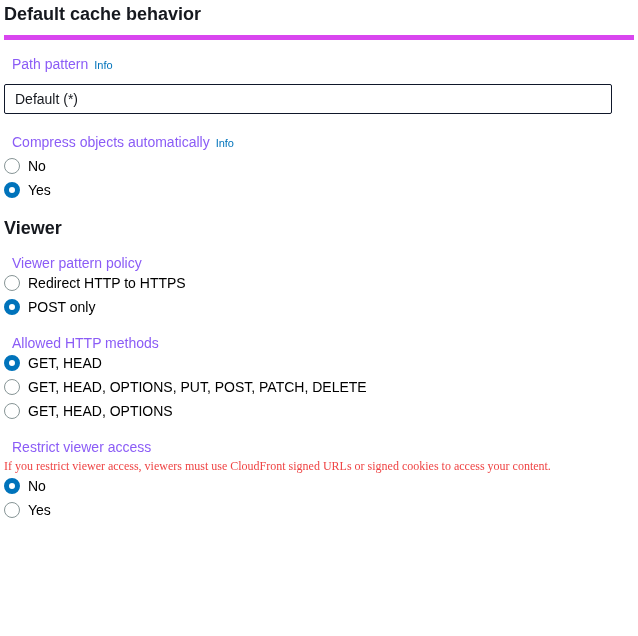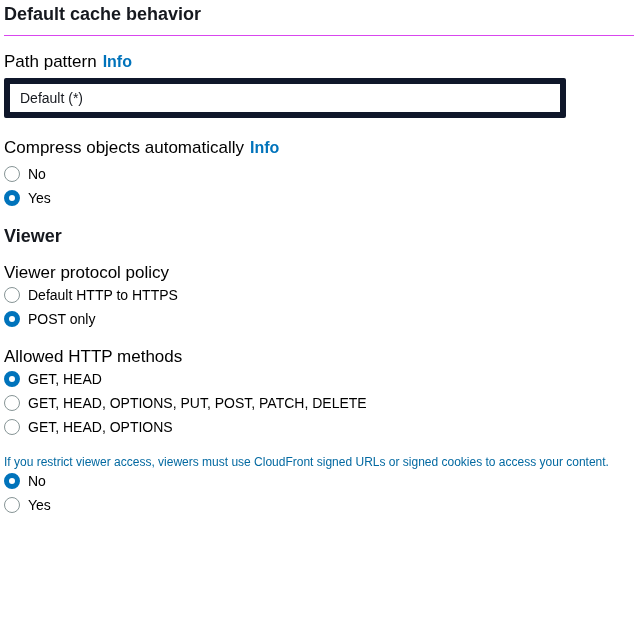--- a/index.html
+++ b/index.html
@@ -12,51 +12,52 @@
       font-size: 14px;
       color: #16191f;
       background: #fff;
       padding: 4px 4px 20px 4px;
       width: 638px;
     }
     .section-header {
       font-size: 18px;
       font-weight: 700;
       padding: 0 0 10px 0;
-      border-bottom: 1px solid #d946ef;
+      border-bottom: 5px solid #d946ef;
       margin-bottom: 16px;
     }
     .section-header-sub {
       font-size: 18px;
       font-weight: 700;
       margin-top: 17px;
       margin-bottom: 16px;
     }
     .field-label {
-      font-size: 17px;
+      font-size: 14px;
       font-weight: 400;
-      color: #000000;
+      color: #8b5cf6;
       margin-bottom: 4px;
+      margin-left: 8px;
     }
     .info-link {
       color: #0073bb;
-      font-size: 16px;
-      font-weight: 700;
+      font-size: 11px;
+      font-weight: 400;
       margin-left: 6px;
       cursor: pointer;
     }
     .text-input {
-      width: 562px;
+      width: 608px;
       padding: 6px 10px;
       font-size: 14px;
-      border: 6px solid #0f172a;
+      border: 1px solid #0f172a;
       border-radius: 2px;
       color: #16191f;
       background: #fff;
-      margin-top: 2px;
+      margin-top: 8px;
     }
     .field-group {
       margin-bottom: 20px;
     }
     .radio-group {
       margin-top: 4px;
     }
     .radio-option {
       display: flex;
       align-items: center;
@@ -76,22 +77,23 @@
     }
     .radio-circle.selected {
       border: 5px solid #0073bb;
     }
     .radio-label {
       font-size: 14px;
       color: #000000;
     }
     .help-text {
       font-size: 12px;
-      color: #0369a1;
+      color: #ef4444;
       margin-top: 2px;
+      font-family: Liberation Serif, serif;
     }
     .label-row {
       display: flex;
       align-items: baseline;
     }
   </style>
 </head>
 <body>
 
 <div class="section-header">Default cache behavior</div>
@@ -117,25 +119,25 @@
     <div class="radio-option">
       <span class="radio-circle selected"></span>
       <span class="radio-label">Yes</span>
     </div>
   </div>
 </div>
 
 <div class="section-header-sub">Viewer</div>
 
 <div class="field-group">
-  <div class="field-label">Viewer protocol policy</div>
+  <div class="field-label">Viewer pattern policy</div>
   <div class="radio-group">
     <div class="radio-option">
       <span class="radio-circle"></span>
-      <span class="radio-label">Default HTTP to HTTPS</span>
+      <span class="radio-label">Redirect HTTP to HTTPS</span>
     </div>
     <div class="radio-option">
       <span class="radio-circle selected"></span>
       <span class="radio-label">POST only</span>
     </div>
   </div>
 </div>
 
 <div class="field-group">
   <div class="field-label">Allowed HTTP methods</div>
@@ -149,20 +151,21 @@
       <span class="radio-label">GET, HEAD, OPTIONS, PUT, POST, PATCH, DELETE</span>
     </div>
     <div class="radio-option">
       <span class="radio-circle"></span>
       <span class="radio-label">GET, HEAD, OPTIONS</span>
     </div>
   </div>
 </div>
 
 <div class="field-group">
+  <div class="field-label">Restrict viewer access</div>
   <div class="help-text">If you restrict viewer access, viewers must use CloudFront signed URLs or signed cookies to access your content.</div>
   <div class="radio-group">
     <div class="radio-option">
       <span class="radio-circle selected"></span>
       <span class="radio-label">No</span>
     </div>
     <div class="radio-option">
       <span class="radio-circle"></span>
       <span class="radio-label">Yes</span>
     </div>

